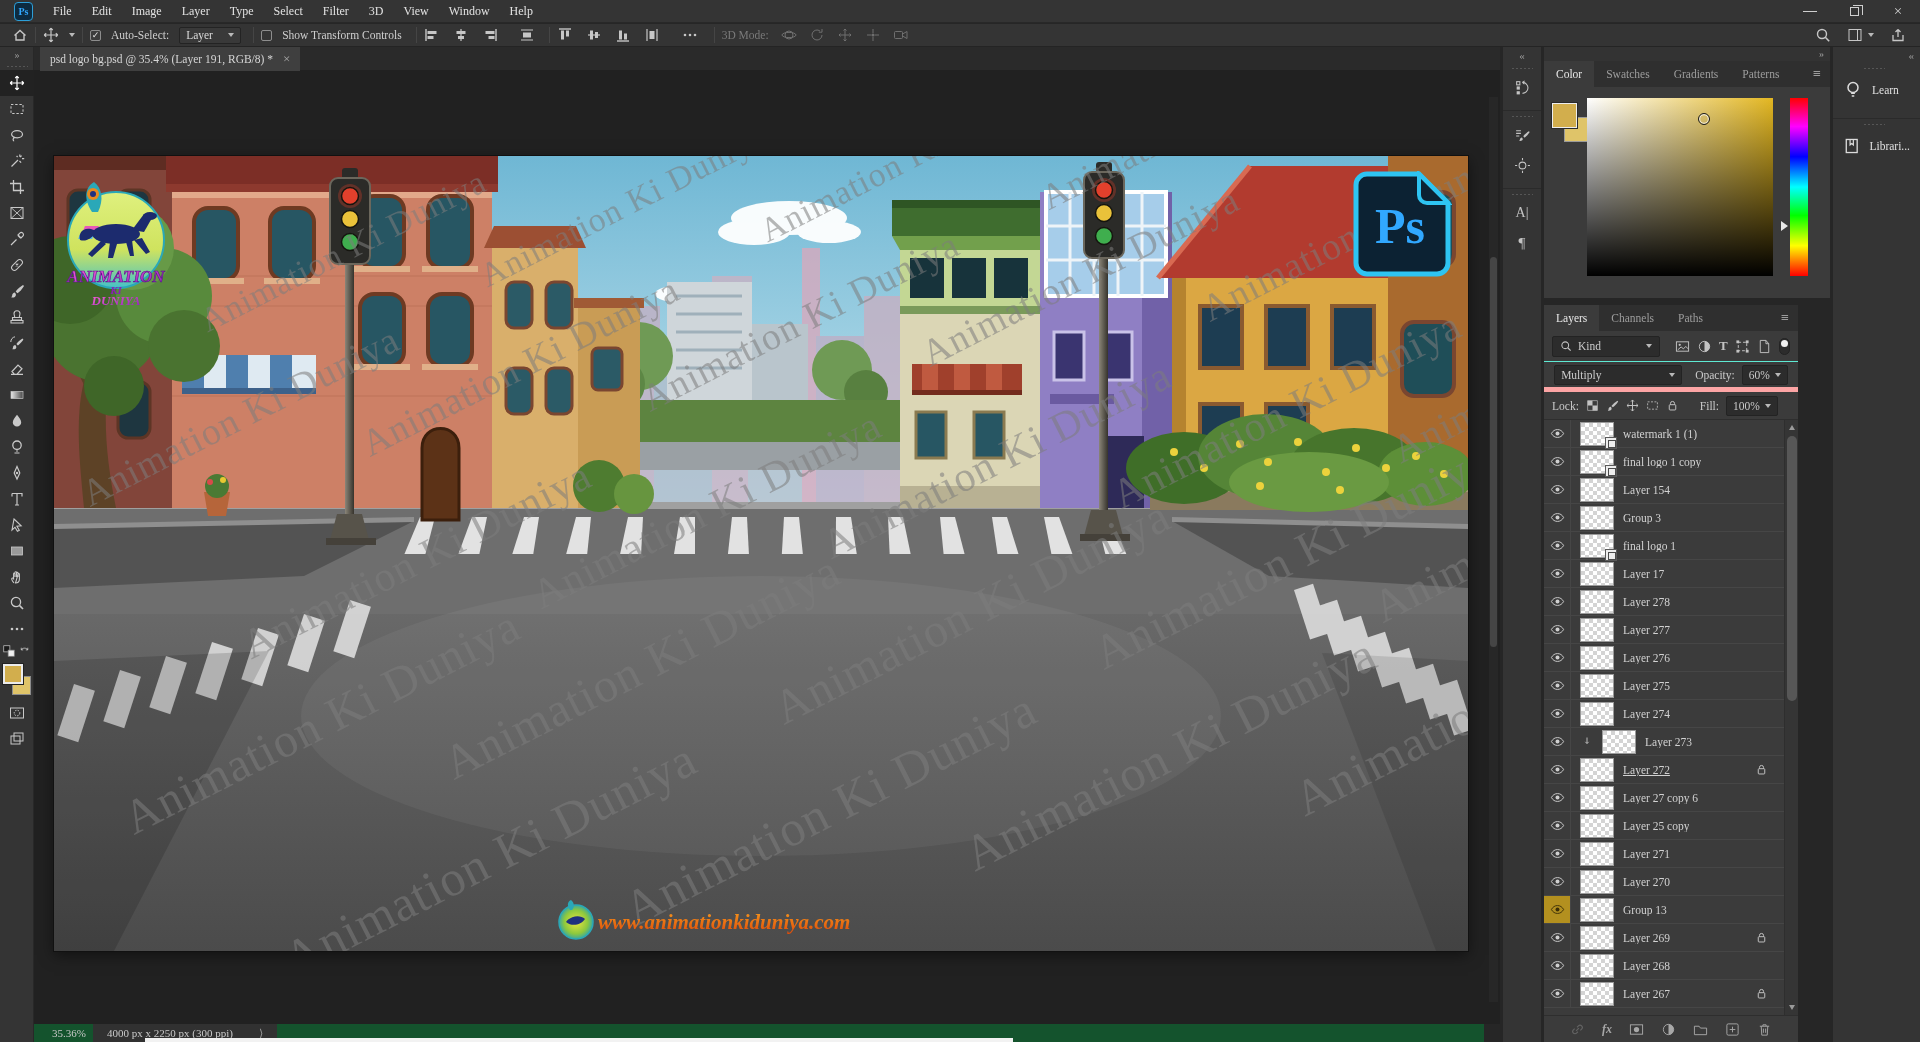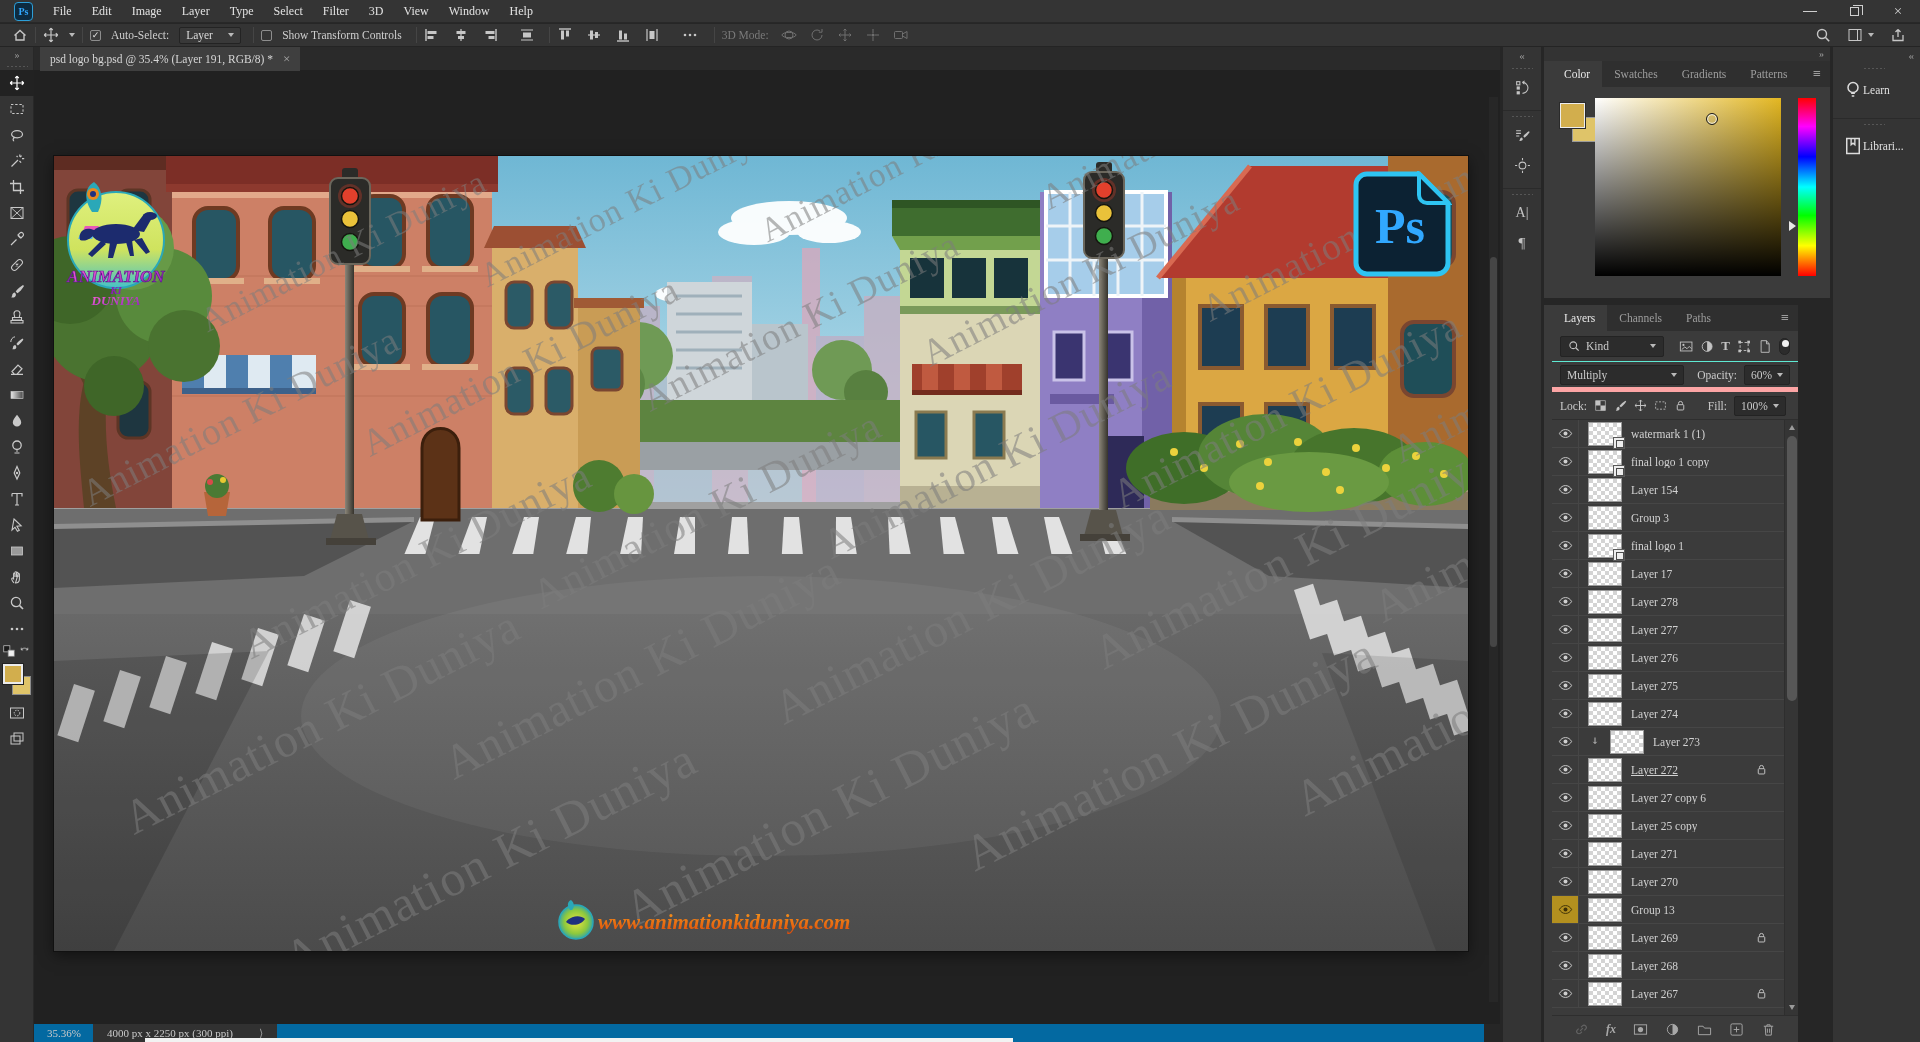--- a/index.html
+++ b/index.html
@@ -56,39 +56,39 @@
   .pasteboard { position:absolute; left:0; top:24px; right:0; bottom:18px; background:#212121; overflow:hidden; }
   .doc { position:absolute; left:20px; top:85px; width:1414px; height:795px; background:#87c2da; box-shadow:0 0 0 1px #111, 0 4px 14px rgba(0,0,0,.5); overflow:hidden; }
   .doc svg.scene { position:absolute; left:0; top:0; }
   .wm { position:absolute; white-space:nowrap; color:#7d7d7d; opacity:.55; transform:rotate(-27deg); transform-origin:left top; font-weight:500; letter-spacing:1px; z-index:5; pointer-events:none; }
   .ps-badge { position:absolute; left:1299px; top:15px; width:99px; height:106px; z-index:8; }
   .bottom-logo { position:absolute; left:500px; top:742px; z-index:8; }
   .tl-logo { position:absolute; left:0px; top:22px; width:120px; height:128px; z-index:8; }
   .vscroll { position:absolute; right:2px; top:26px; width:9px; bottom:22px; background:#272727; }
   .vscroll .thumb { position:absolute; left:1px; width:7px; top:160px; height:390px; background:#454545; border-radius:4px; }
 
-  .statusbar { position:absolute; left:0; bottom:0; right:16px; height:18px; background:#0369a1; display:flex; align-items:center; font-size:11px; color:#c9c9c9; }
+  .statusbar { position:absolute; left:0; bottom:0; right:16px; height:18px; background:#14532d; display:flex; align-items:center; font-size:11px; color:#c9c9c9;text-align:center; }
   .sb-zoom { margin-left:13px; width:44px; }
   .sb-info { margin-left:2px; background:#313131; height:18px; display:flex; align-items:center; padding:0 14px; gap:26px; }
   .white-sliver { position:absolute; left:111px; bottom:0; width:868px; height:4px; background:#f2f2f2; z-index:60; }
 
   
   .railL { position:absolute; left:1503px; top:47px; width:38px; height:995px; background:#343434; display:flex; flex-direction:column; align-items:center; }
   .railR { position:absolute; left:1833px; top:47px; width:87px; height:995px; background:#343434; }
   .rail-collapse { width:100%; text-align:right; padding:0 6px; color:#9a9a9a; font-size:11px; height:16px; line-height:16px; }
   .rail-btn { width:38px; height:30px; display:flex; align-items:center; justify-content:center; color:#c4c4c4; font-size:13px; }
   .rail-btn svg { width:17px; height:17px; }
   .rail-sec { border-top:1px solid #2a2a2a; padding:2px 0 8px; display:flex; flex-direction:column; align-items:center; }
-  .railR-item { display:flex; align-items:center; padding:8px 10px 10px; color:#e0e0e0; font-size:11.5px; }
+  .railR-item { display:flex; align-items:center; gap:9px; padding:8px 10px 10px; color:#e0e0e0; font-size:11.5px; }
   .railR-item svg { width:20px; height:20px; color:#dcdcdc; }
   .railR .rail-sec { align-items:stretch; }
 
   .panelcol { position:absolute; left:1544px; top:47px; width:286px; height:995px; background:#262626; }
   .pc-top { height:14px; background:#333333; color:#9a9a9a; text-align:right; font-size:10px; line-height:13px; padding-right:7px; letter-spacing:-1px; }
-  .panel { background:#3b3b3b;padding-left:8px; }
+  .panel { background:#3b3b3b; }
   .ptabs { display:flex; background:#2f2f2f; height:26px; align-items:stretch; }
   .ptab { padding:0 12px; font-size:11.5px; color:#9d9d9d; display:flex; align-items:center; }
   .ptab.active { background:#3b3b3b; color:#e8e8e8; }
   .ptab-menu { margin-left:auto; color:#bdbdbd; font-size:14px; padding:0 9px; display:flex; align-items:center; }
 
   .colorpanel { position:absolute; left:0; top:14px; width:286px; height:237px; }
   .cp-body { position:relative; height:211px; }
   .cp-swfg { position:absolute; left:8px; top:16px; width:25px; height:25px; border:1.5px solid #ededed; z-index:2; box-shadow:0 0 0 1px #2a2a2a;}
   .cp-swbg { position:absolute; left:20px; top:30px; width:25px; height:25px; border:1px solid #9a9a9a; }
   .cp-grad { position:absolute; left:43px; top:11px; width:186px; height:178px;

